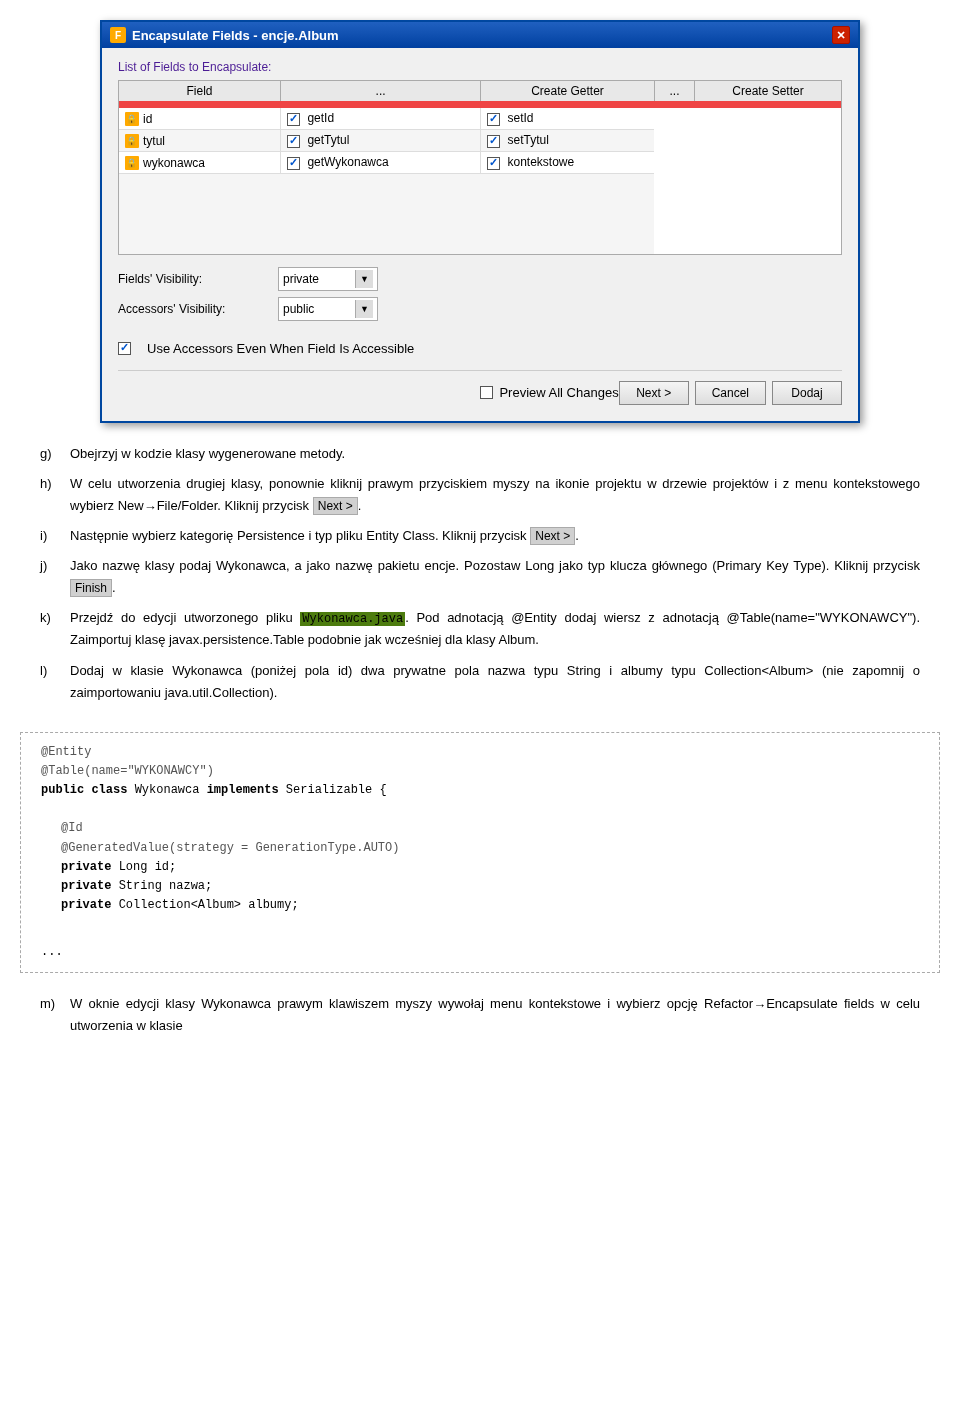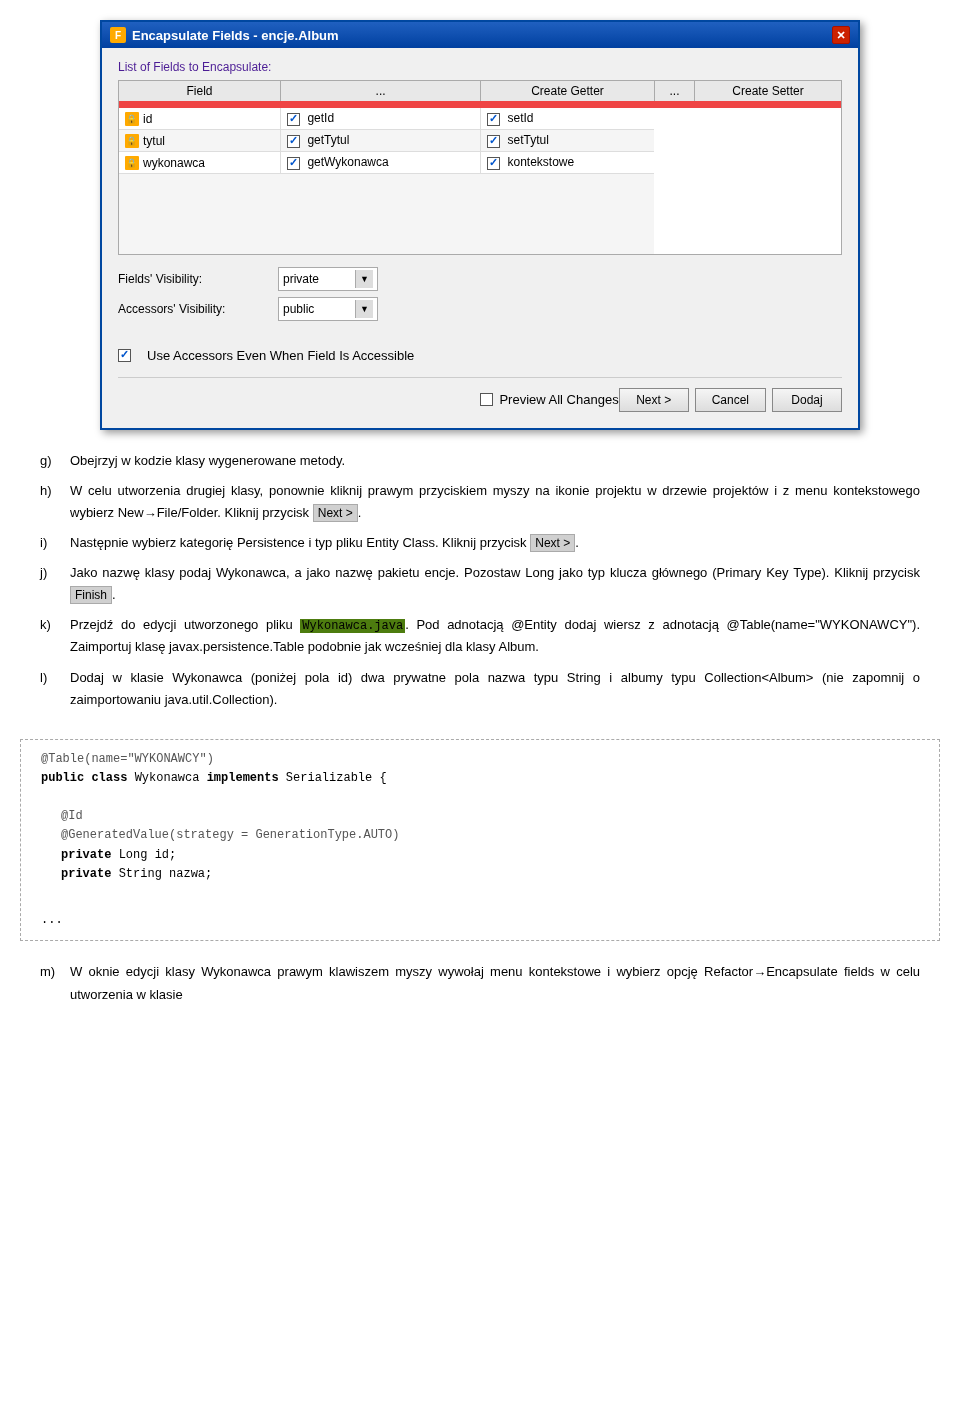--- a/index.html
+++ b/index.html
@@ -136,21 +136,21 @@
       position: absolute;
       top: -2px;
       left: 1px;
       font-size: 11px;
       color: #0055cc;
       font-weight: bold;
     }
 
     
     .visibility-section {
-      margin-bottom: 27px;
+      margin-bottom: 20px;
     }
     .visibility-row {
       display: flex;
       align-items: center;
       margin-bottom: 6px;
       gap: 0;
     }
     .visibility-label {
       width: 160px;
       font-size: 12px;
@@ -459,27 +459,29 @@
   </div>
 
   <div class="list-item">
     <span class="list-label">l)</span>
     <span class="list-content">Dodaj w klasie Wykonawca (poniżej pola id) dwa prywatne pola nazwa typu String i albumy typu Collection&lt;Album&gt; (nie zapomnij o zaimportowaniu java.util.Collection).</span>
   </div>
 
 </div>
 
 <div class="code-block-wrapper">
+  <div><span class="code-annotation">@Entity</span></div>
   <div><span class="code-annotation">@Table(name="WYKONAWCY")</span></div>
   <div><span class="code-keyword">public class</span> <span class="code-normal">Wykonawca</span> <span class="code-keyword">implements</span> <span class="code-normal">Serializable {</span></div>
   <div>&nbsp;</div>
   <div style="margin-left:20px;"><span class="code-annotation">@Id</span></div>
   <div style="margin-left:20px;"><span class="code-annotation">@GeneratedValue(strategy = GenerationType.AUTO)</span></div>
   <div style="margin-left:20px;"><span class="code-keyword">private</span> <span class="code-normal">Long id;</span></div>
   <div style="margin-left:20px;"><span class="code-keyword">private</span> <span class="code-normal">String nazwa;</span></div>
+  <div style="margin-left:20px;"><span class="code-keyword">private</span> <span class="code-normal">Collection&lt;Album&gt; albumy;</span></div>
   <div>&nbsp;</div>
   <div class="code-ellipsis">...</div>
 </div>
 
 <div class="content-section">
   <div class="list-item">
     <span class="list-label">m)</span>
     <span class="list-content">W oknie edycji klasy Wykonawca prawym klawiszem myszy wywołaj menu kontekstowe i wybierz opcję Refactor→Encapsulate fields w celu utworzenia w klasie</span>
   </div>
 </div>

